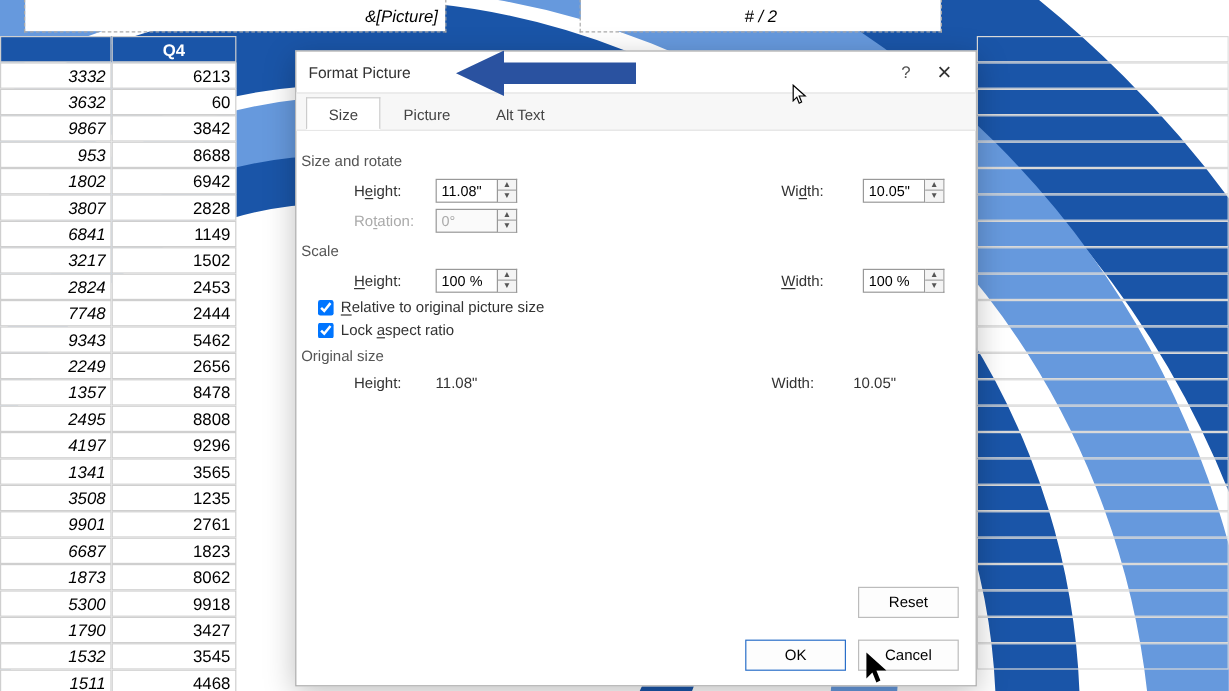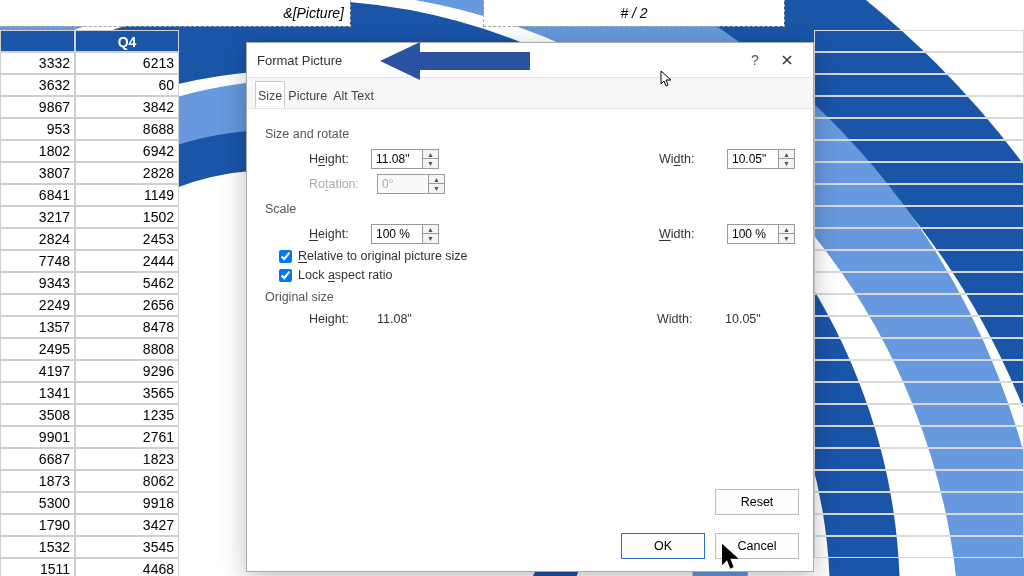--- a/index.html
+++ b/index.html
@@ -9,47 +9,47 @@
 .bg-swirl { position: absolute; inset: 0; z-index: 0; overflow: hidden; }
 .arc { position: absolute; border-radius: 50%; border-style: solid; }
 .arc1 { width: 1800px; height: 1800px; left: -600px; top: -200px; border-width: 120px; border-color: #1a55a8; }
 .arc2 { width: 1500px; height: 1500px; left: -450px; top: -100px; border-width: 90px; border-color: #6699dd; }
 .arc3 { width: 1200px; height: 1200px; left: -300px; top: 0; border-width: 70px; border-color: #1a55a8; }
 .arc4 { width: 900px; height: 900px; left: -150px; top: 80px; border-width: 55px; border-color: #6699dd; }
 .arc5 { width: 650px; height: 650px; left: -50px; top: 130px; border-width: 40px; border-color: #1a55a8; }
 
 
 .sheet-header { position: absolute; top: 0; left: 0; right: 0; height: 26px; display: flex; z-index: 2; }
-.hdr-box { background: #fff; height: 100%; display: flex; align-items: center; padding: 1px 6px; font-size: 14px; font-style: italic; outline: 1px dashed #aaa; }
+.hdr-box { background: #fff; height: 100%; display: flex; align-items: center; padding: 1px 6px; font-size: 14px; font-style: italic; outline: 1px dashed #aaa; margin-left: 21px; }
 .hdr-left { width: 350px; justify-content: flex-end; }
 .hdr-right { width: 300px; justify-content: center; position: absolute; right: 240px; }
 
 
 .data-strip { position: absolute; left: 0; top: 30px; z-index: 3; }
 .data-header { display: flex; }
 .hcell { background: #1a55a8; color: #fff; font-weight: bold; text-align: center; border: 1px solid #cfcfcf; font-size: 14px; height: 22px; line-height: 22px; }
-.colA { width: 75px; }
+.colA { width: 93px; font-style: italic; }
 .colB { width: 104px; }
 .data-rows .row { display: flex; }
 .cell { background: #fff; border: 1px solid #cfcfcf; height: 22px; line-height: 20px; font-size: 14px; text-align: right; padding-right: 4px; }
 
 
 .dialog { position: absolute; left: 246px; top: 42px; width: 568px; height: 530px; background: #fff; border: 1px solid #aaa; box-shadow: 0 6px 24px rgba(0,0,0,0.25); z-index: 10; }
 .titlebar { display: flex; align-items: center; height: 34px; padding: 0 10px; font-size: 13px; color: #333; }
 .titlebar .spacer { flex: 1; }
 .icon-btn { width: 32px; height: 28px; display: flex; align-items: center; justify-content: center; font-size: 14px; color: #555; cursor: pointer; }
 .icon-btn.close svg { width: 10px; height: 10px; stroke: #333; stroke-width: 1.5; }
 .arrow { position: absolute; left: 380px; top: 42px; z-index: 20; }
 .arrow-shape { fill: #2a52a0; }
 
 .tabs { display: flex; background: #f7f7f7; border-top: 1px solid #e3e3e3; border-bottom: 1px solid #e3e3e3; height: 32px; padding-left: 8px; gap: 0; }
-.tab { padding: 0 2px; line-height: 28px; font-size: 12.5px; color: #444; border: 1px solid transparent; background: transparent; cursor: pointer; margin-top: 3px; }
+.tab { padding: 0 18px; line-height: 28px; font-size: 12.5px; color: #444; border: 1px solid transparent; background: transparent; cursor: pointer; margin-top: 3px; }
 .tab.active { background: #fff; border: 1px solid #ccc; border-bottom-color: #fff; }
 
-.dialog-body { padding: 10px 18px; font-size: 12.5px; color: #333; }
+.dialog-body { padding: 10px 4px; font-size: 12.5px; color: #333; }
 .group-label { font-size: 12.5px; color: #555; margin: 8px 0 8px 0; }
 .rowline { display: flex; align-items: center; margin: 5px 0 5px 14px; gap: 10px; }
 .field-label { width: 58px; display: inline-block; margin-left: 30px; }
 .disabled { color: #aaa; }
 .pair-right { margin-left: 180px; display: flex; align-items: center; gap: 10px; }
 .numbox { display: flex; align-items: center; }
 .numbox input { width: 52px; height: 20px; font-size: 12px; padding: 1px 4px; border: 1px solid #999; }
 .spinner { width: 16px; display: flex; flex-direction: column; border: 1px solid #999; border-left: none; }
 .spinner div { height: 9px; display: flex; align-items: center; justify-content: center; font-size: 7px; line-height: 1; color: #555; background: #f4f4f4; cursor: pointer; }
 .spinner div:first-child { border-bottom: 1px solid #999; }

